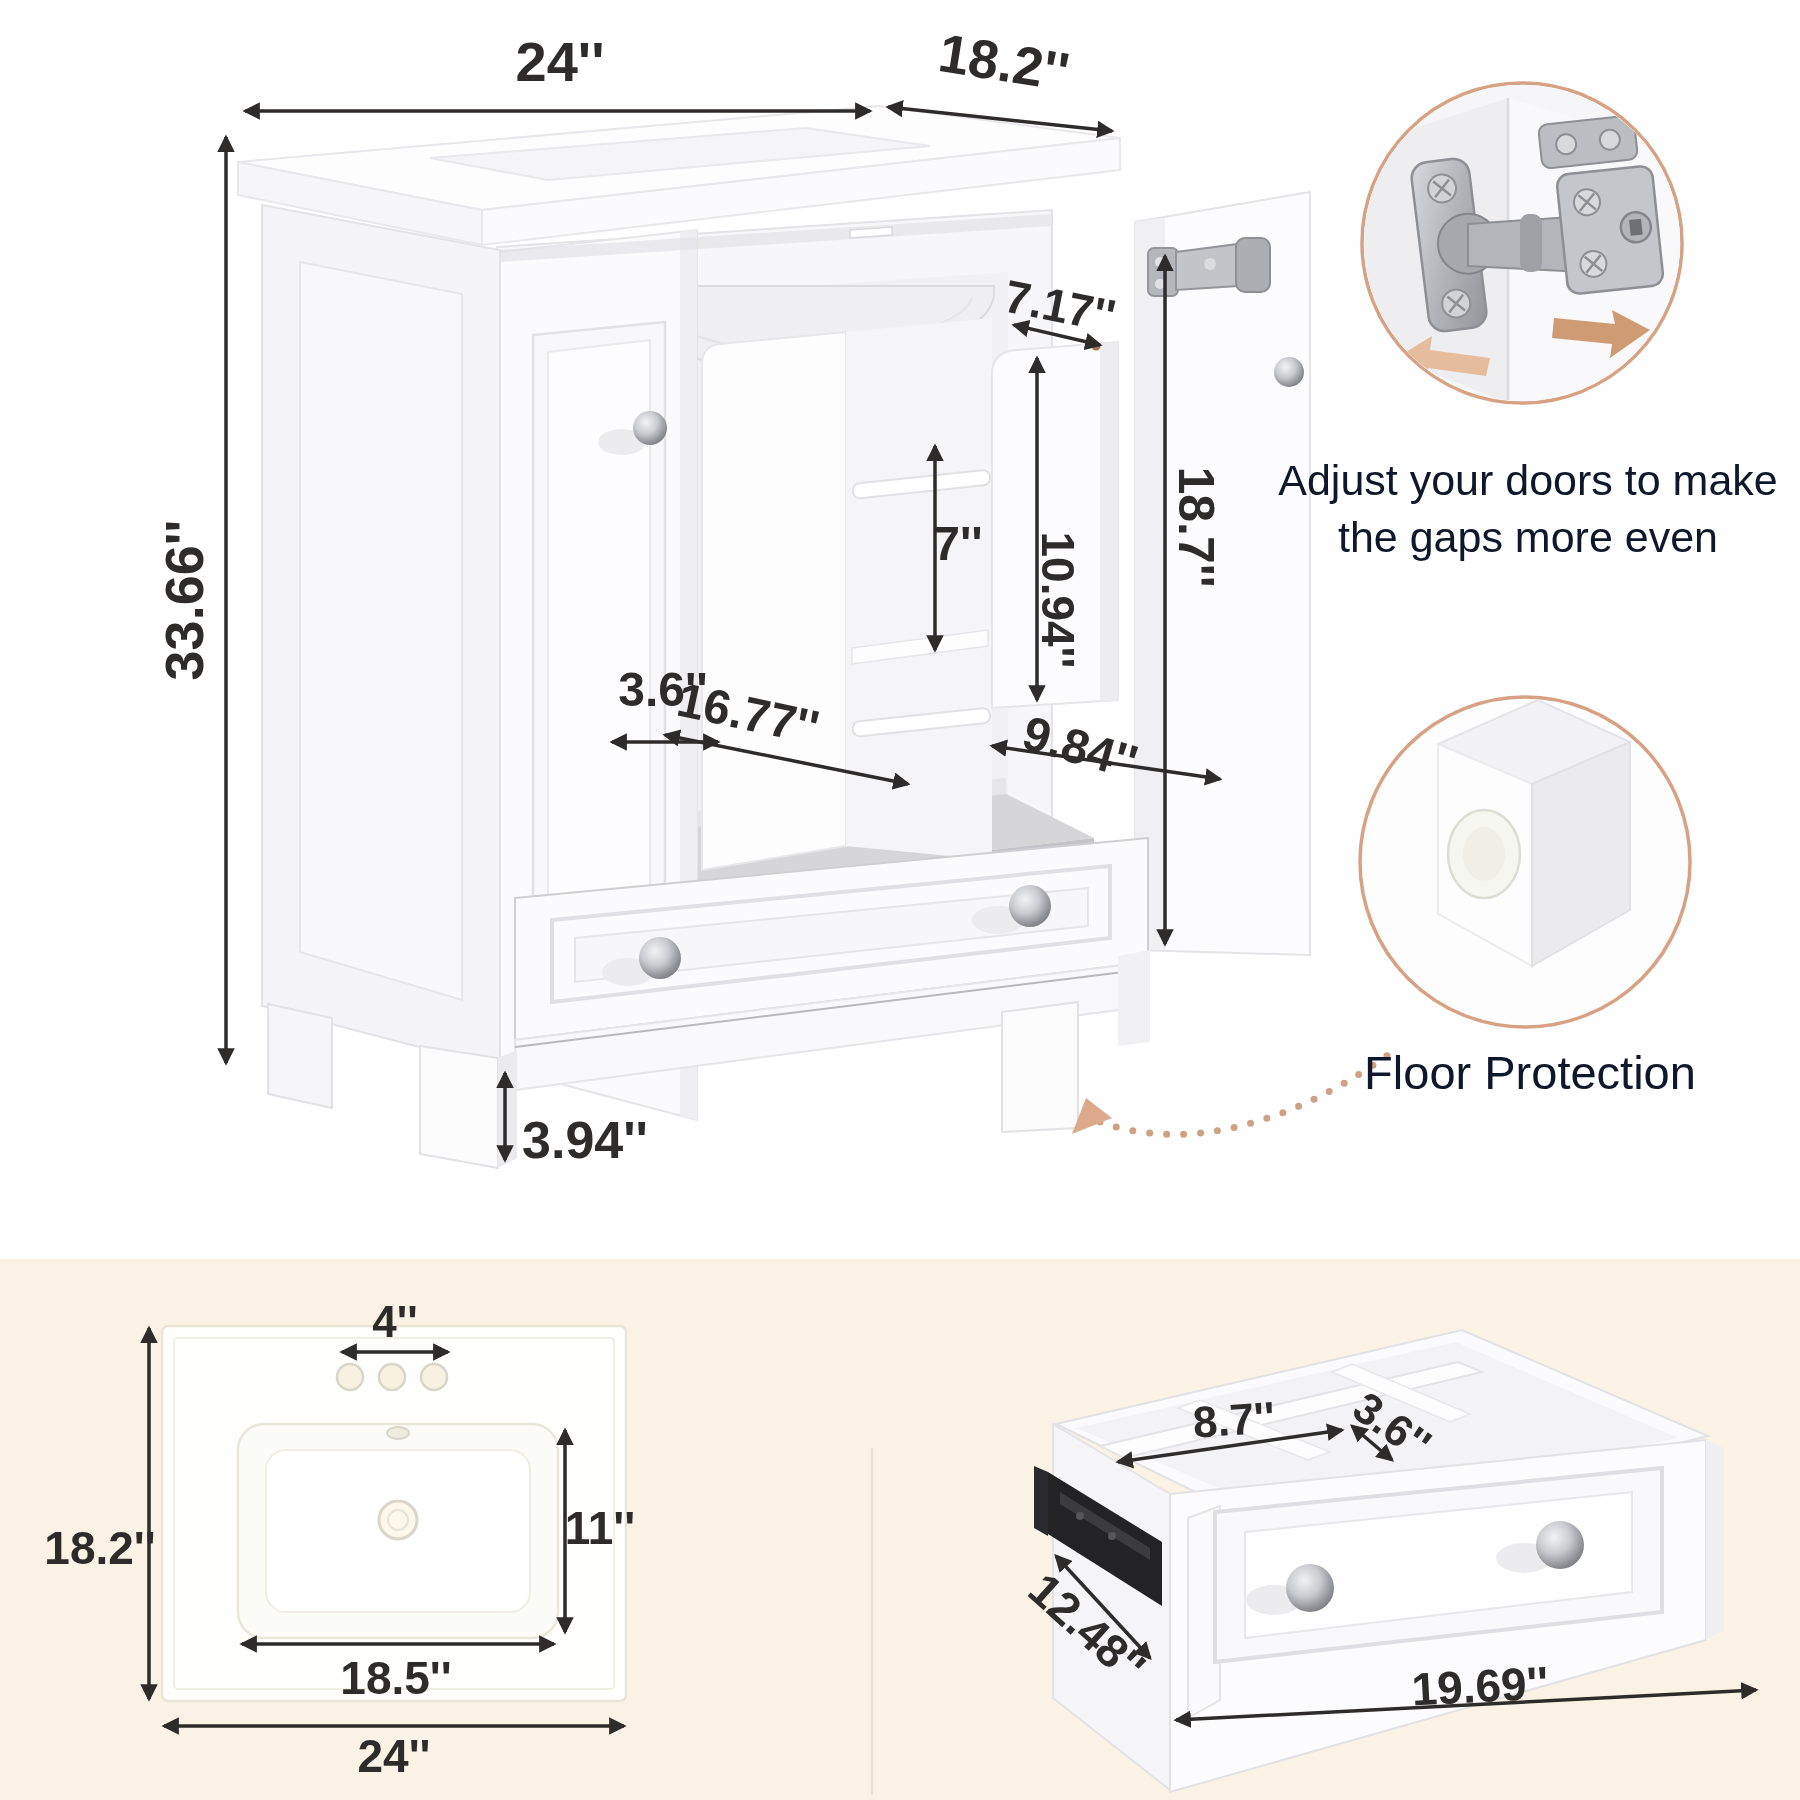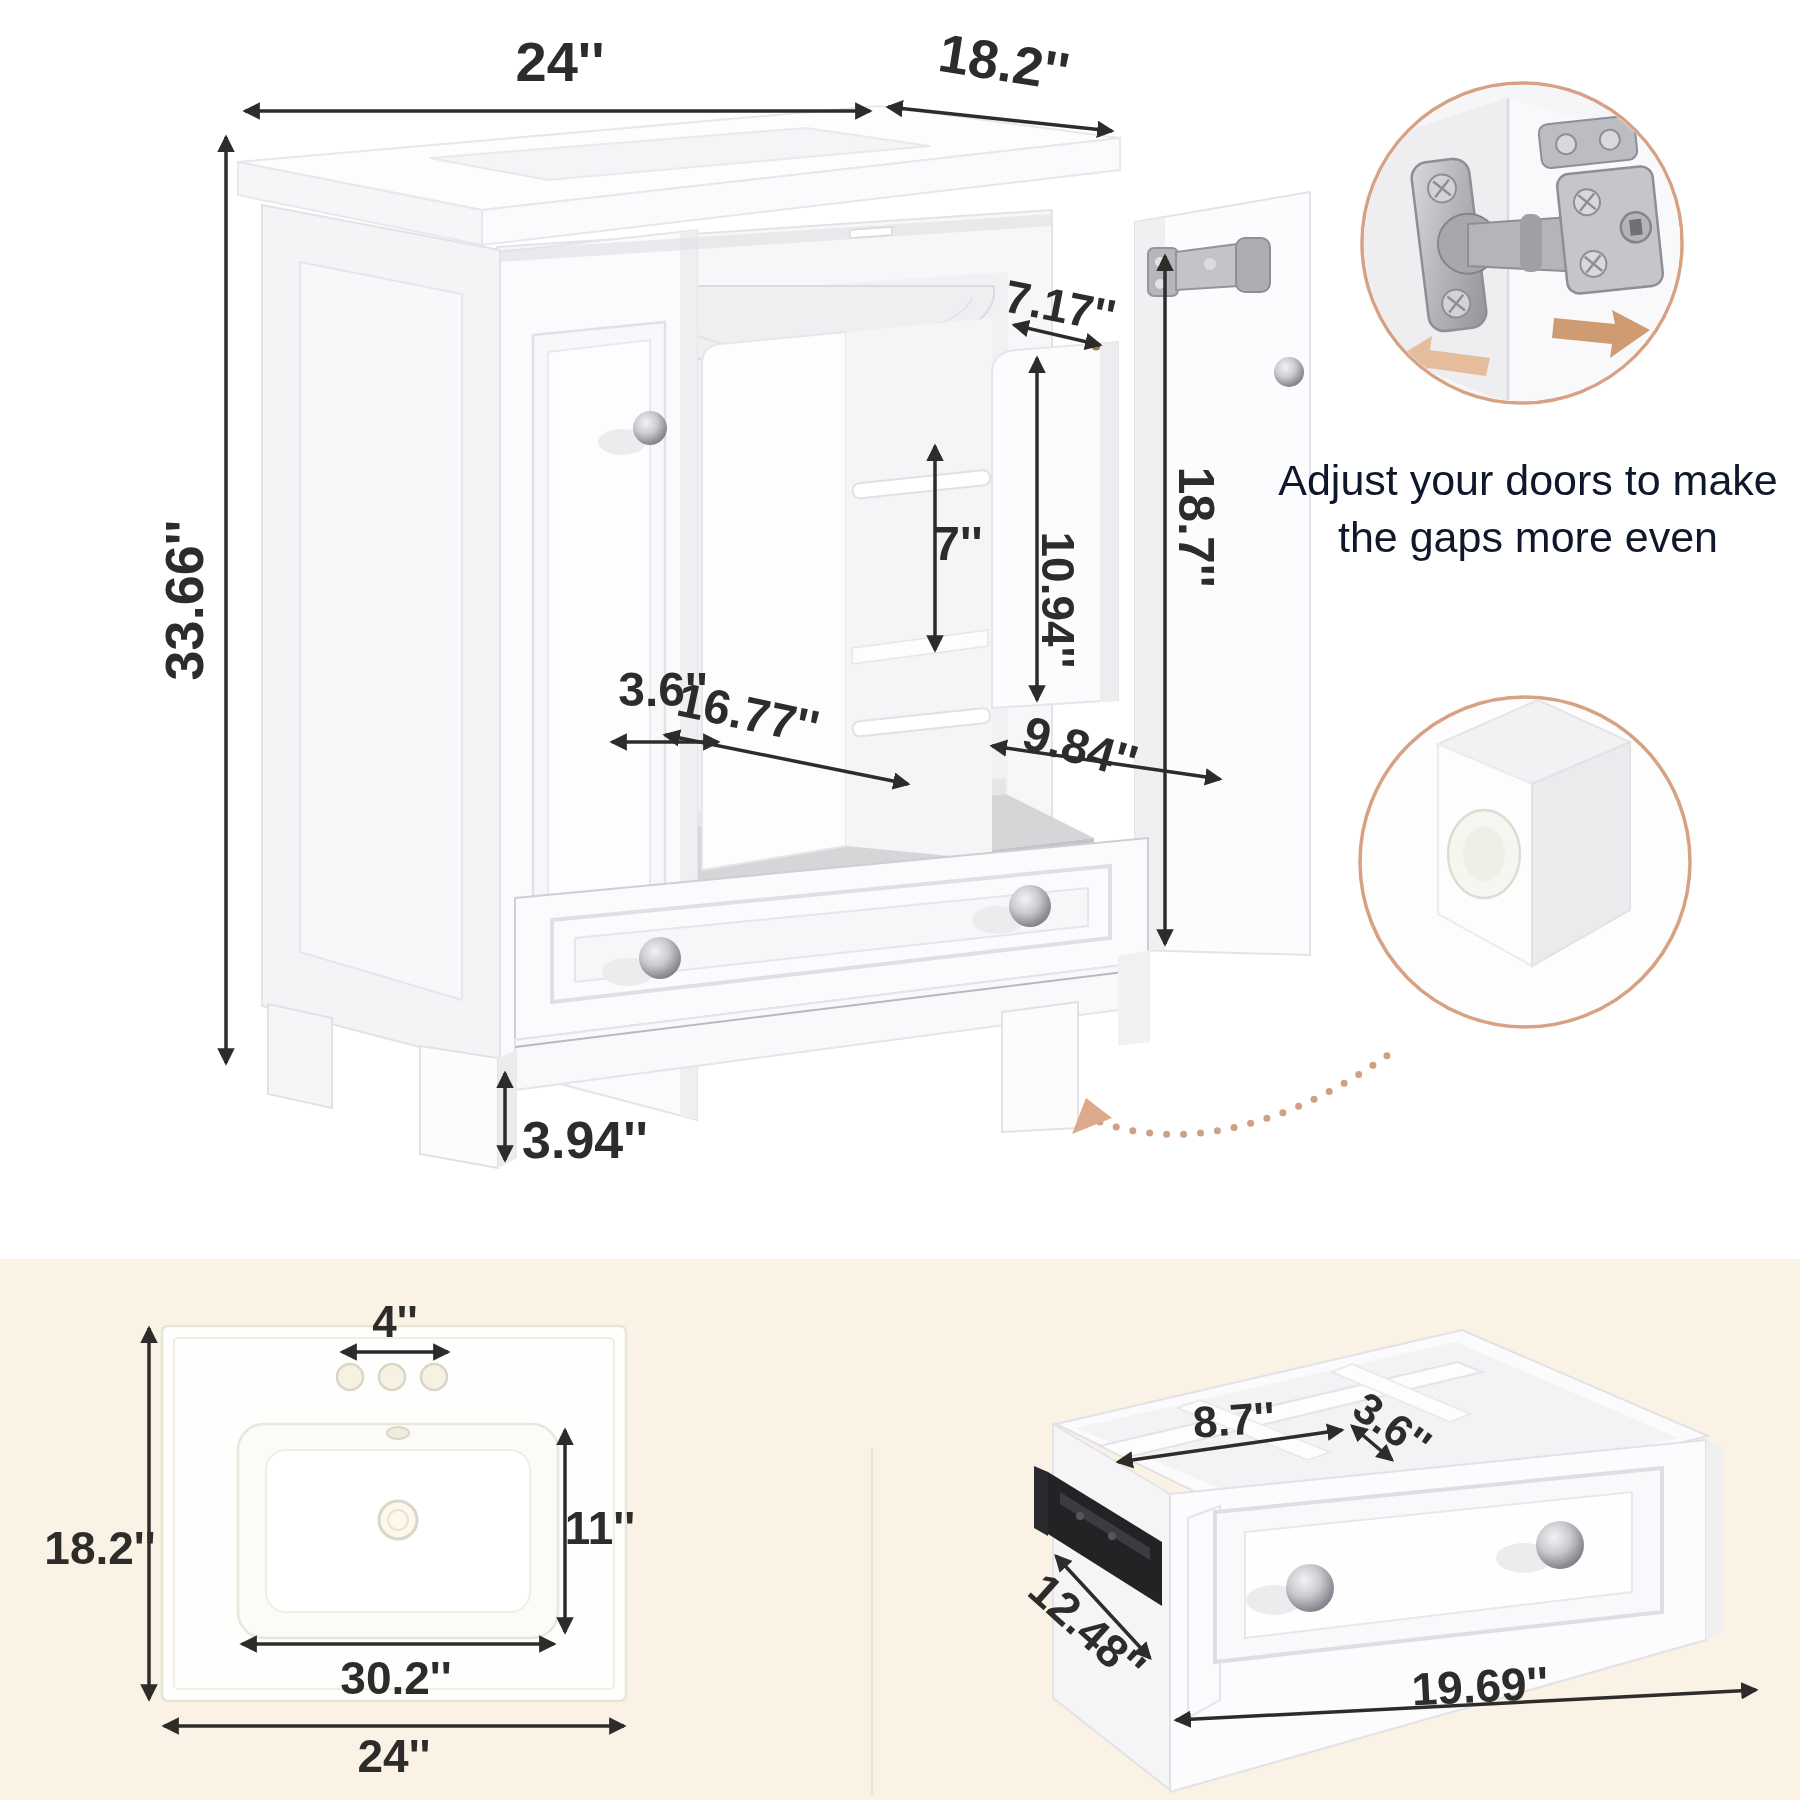--- a/index.html
+++ b/index.html
@@ -237,24 +237,25 @@
   <div class="dim" style="left:1196px;top:527px;font-size:50px;--rot:90deg;">18.7''</div>
   <div class="dim" style="left:1058px;top:600px;font-size:46px;--rot:90deg;">10.94''</div>
   <div class="dim" style="left:958px;top:544px;font-size:48px;">7''</div>
   <div class="dim" style="left:663px;top:690px;font-size:48px;">3.6''</div>
   <div class="dim" style="left:748px;top:714px;font-size:48px;--rot:12deg;">16.77''</div>
   <div class="dim" style="left:1080px;top:748px;font-size:48px;--rot:16deg;">9.84''</div>
   <div class="dim" style="left:585px;top:1140px;font-size:52px;">3.94''</div>
 
   <div class="note" style="left:1528px;top:480px;font-size:43px;">Adjust your doors to make</div>
   <div class="note" style="left:1528px;top:537px;font-size:43px;">the gaps more even</div>
+  <div class="note" style="left:1530px;top:1072px;font-size:47px;">Floor Protection</div>
 
   <div class="dim" style="left:395px;top:1322px;font-size:44px;">4''</div>
   <div class="dim" style="left:100px;top:1548px;font-size:46px;">18.2''</div>
   <div class="dim" style="left:600px;top:1528px;font-size:46px;">11''</div>
-  <div class="dim" style="left:396px;top:1678px;font-size:46px;">30.2''</div>
+  <div class="dim" style="left:396px;top:1678px;font-size:46px;">18.5''</div>
   <div class="dim" style="left:394px;top:1756px;font-size:46px;">24''</div>
 
   <div class="dim" style="left:1234px;top:1420px;font-size:44px;--rot:-4deg;">8.7''</div>
   <div class="dim" style="left:1392px;top:1426px;font-size:44px;--rot:35deg;">3.6''</div>
   <div class="dim" style="left:1087px;top:1628px;font-size:46px;--rot:42deg;">12.48''</div>
   <div class="dim" style="left:1480px;top:1686px;font-size:46px;--rot:-3deg;">19.69''</div>
 </div>
 
 </body></html>

